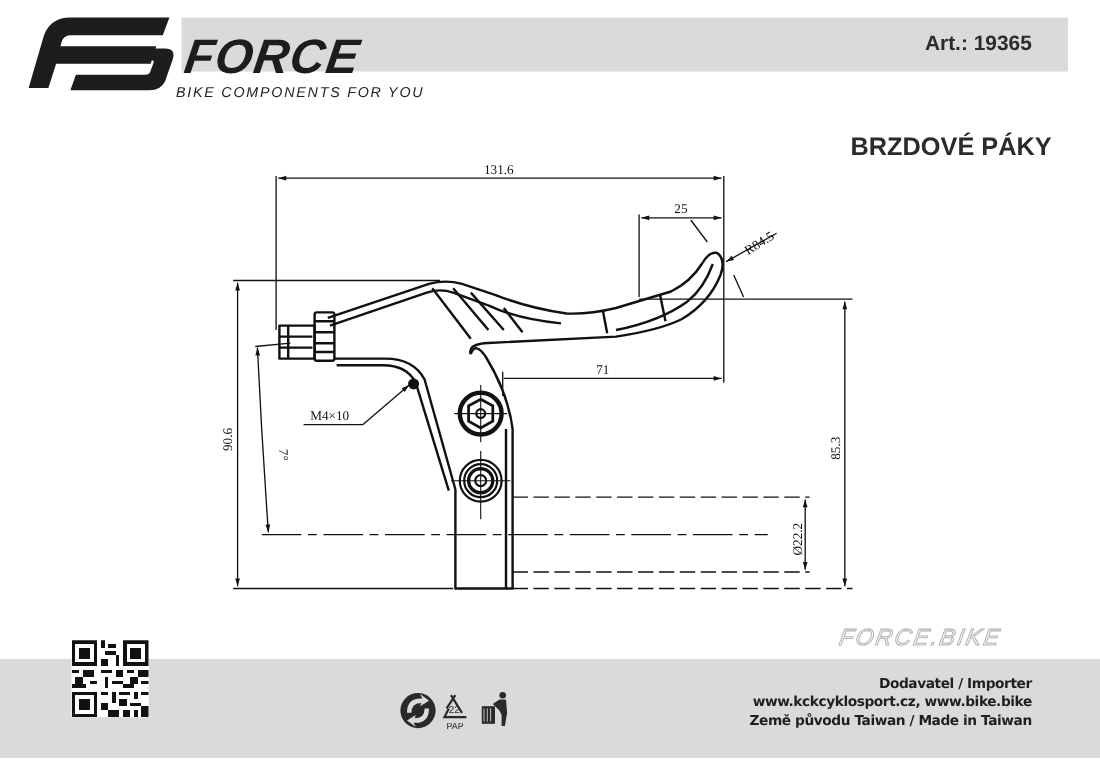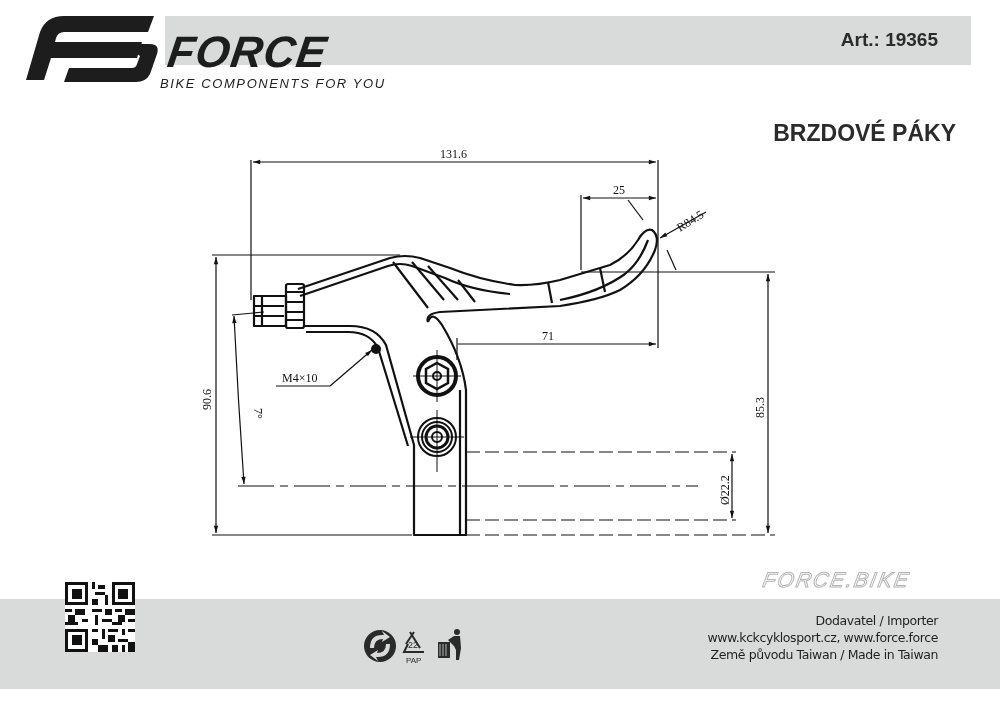--- a/index.html
+++ b/index.html
@@ -8,21 +8,21 @@
   .header-band { left:165px; top:16px; width:806px; height:49px; background:#d9dada; }
   .art { right:62px; top:29px; font-size:19px; font-weight:bold; color:#2b2b2b; }
   .logo-svg { left:24px; top:14px; }
   .brand-word { left:168px; top:30px; font-size:44px; font-weight:bold; font-style:italic; color:#1d1d1d; letter-spacing:1px; line-height:44px; transform:skewX(-8deg); }
   .tagline { left:160px; top:76px; font-size:13px; font-style:italic; color:#222; letter-spacing:1.6px; }
   .title { left:0; width:956px; top:104px; text-align:right; font-size:23px; font-weight:bold; color:#2b2b2b;margin-top:16px; }
   .drawing { left:0; top:0; }
   .footer-band { left:0; top:599px; width:1000px; height:90px; background:#d9dada; }
   .qr { left:65px; top:582px; width:70px; height:70px; background:#fff; }
   .forcebike { left:763px; top:568px; font-size:21px; font-style:italic; color:#fff; letter-spacing:2px; -webkit-text-stroke:1px #b5b5b5; transform:skewX(-10deg); }
-  .importer { right:62px; top:612px; text-align:right; font-size:12.5px; font-weight:normal; color:#1f1f1f; line-height:17px; font-family:"DejaVu Sans", sans-serif; letter-spacing:-0.4px; }
+  .importer { right:62px; top:612px; text-align:right; font-size:12.5px; font-weight:bold; color:#1f1f1f; line-height:17px; font-family:"DejaVu Sans", sans-serif; letter-spacing:-0.4px; }
   .importer div { white-space:nowrap; }
   .icons { left:362px; top:626px; }
   .dim { font-family:"Liberation Serif", serif; font-size:12px; fill:#111; }
 </style>
 </head>
 <body>
 
 <div class="abs header-band"></div>
 
 <svg class="abs logo-svg" width="140" height="70" viewBox="0 0 140 70">
@@ -189,15 +189,15 @@
   <g>
     <rect x="76" y="16" width="12" height="16" fill="#2a2a2a"></rect>
     <path d="M78 18 V30 M81 18 V30 M84 18 V30" stroke="#d9dada" stroke-width="0.8"></path>
     <circle cx="95" cy="6" r="3" fill="#2a2a2a"></circle>
     <path d="M92 10 L98 10 L99 22 L97 34 L94 34 L94 24 L92 20 L86 14 Z" fill="#2a2a2a"></path>
   </g>
 </svg>
 
 <div class="abs importer">
   <div>Dodavatel / Importer</div>
-  <div>www.kckcyklosport.cz, www.force.force</div>
+  <div>www.kckcyklosport.cz, www.bike.bike</div>
   <div>Země původu Taiwan / Made in Taiwan</div>
 </div>
 
 </body></html>

